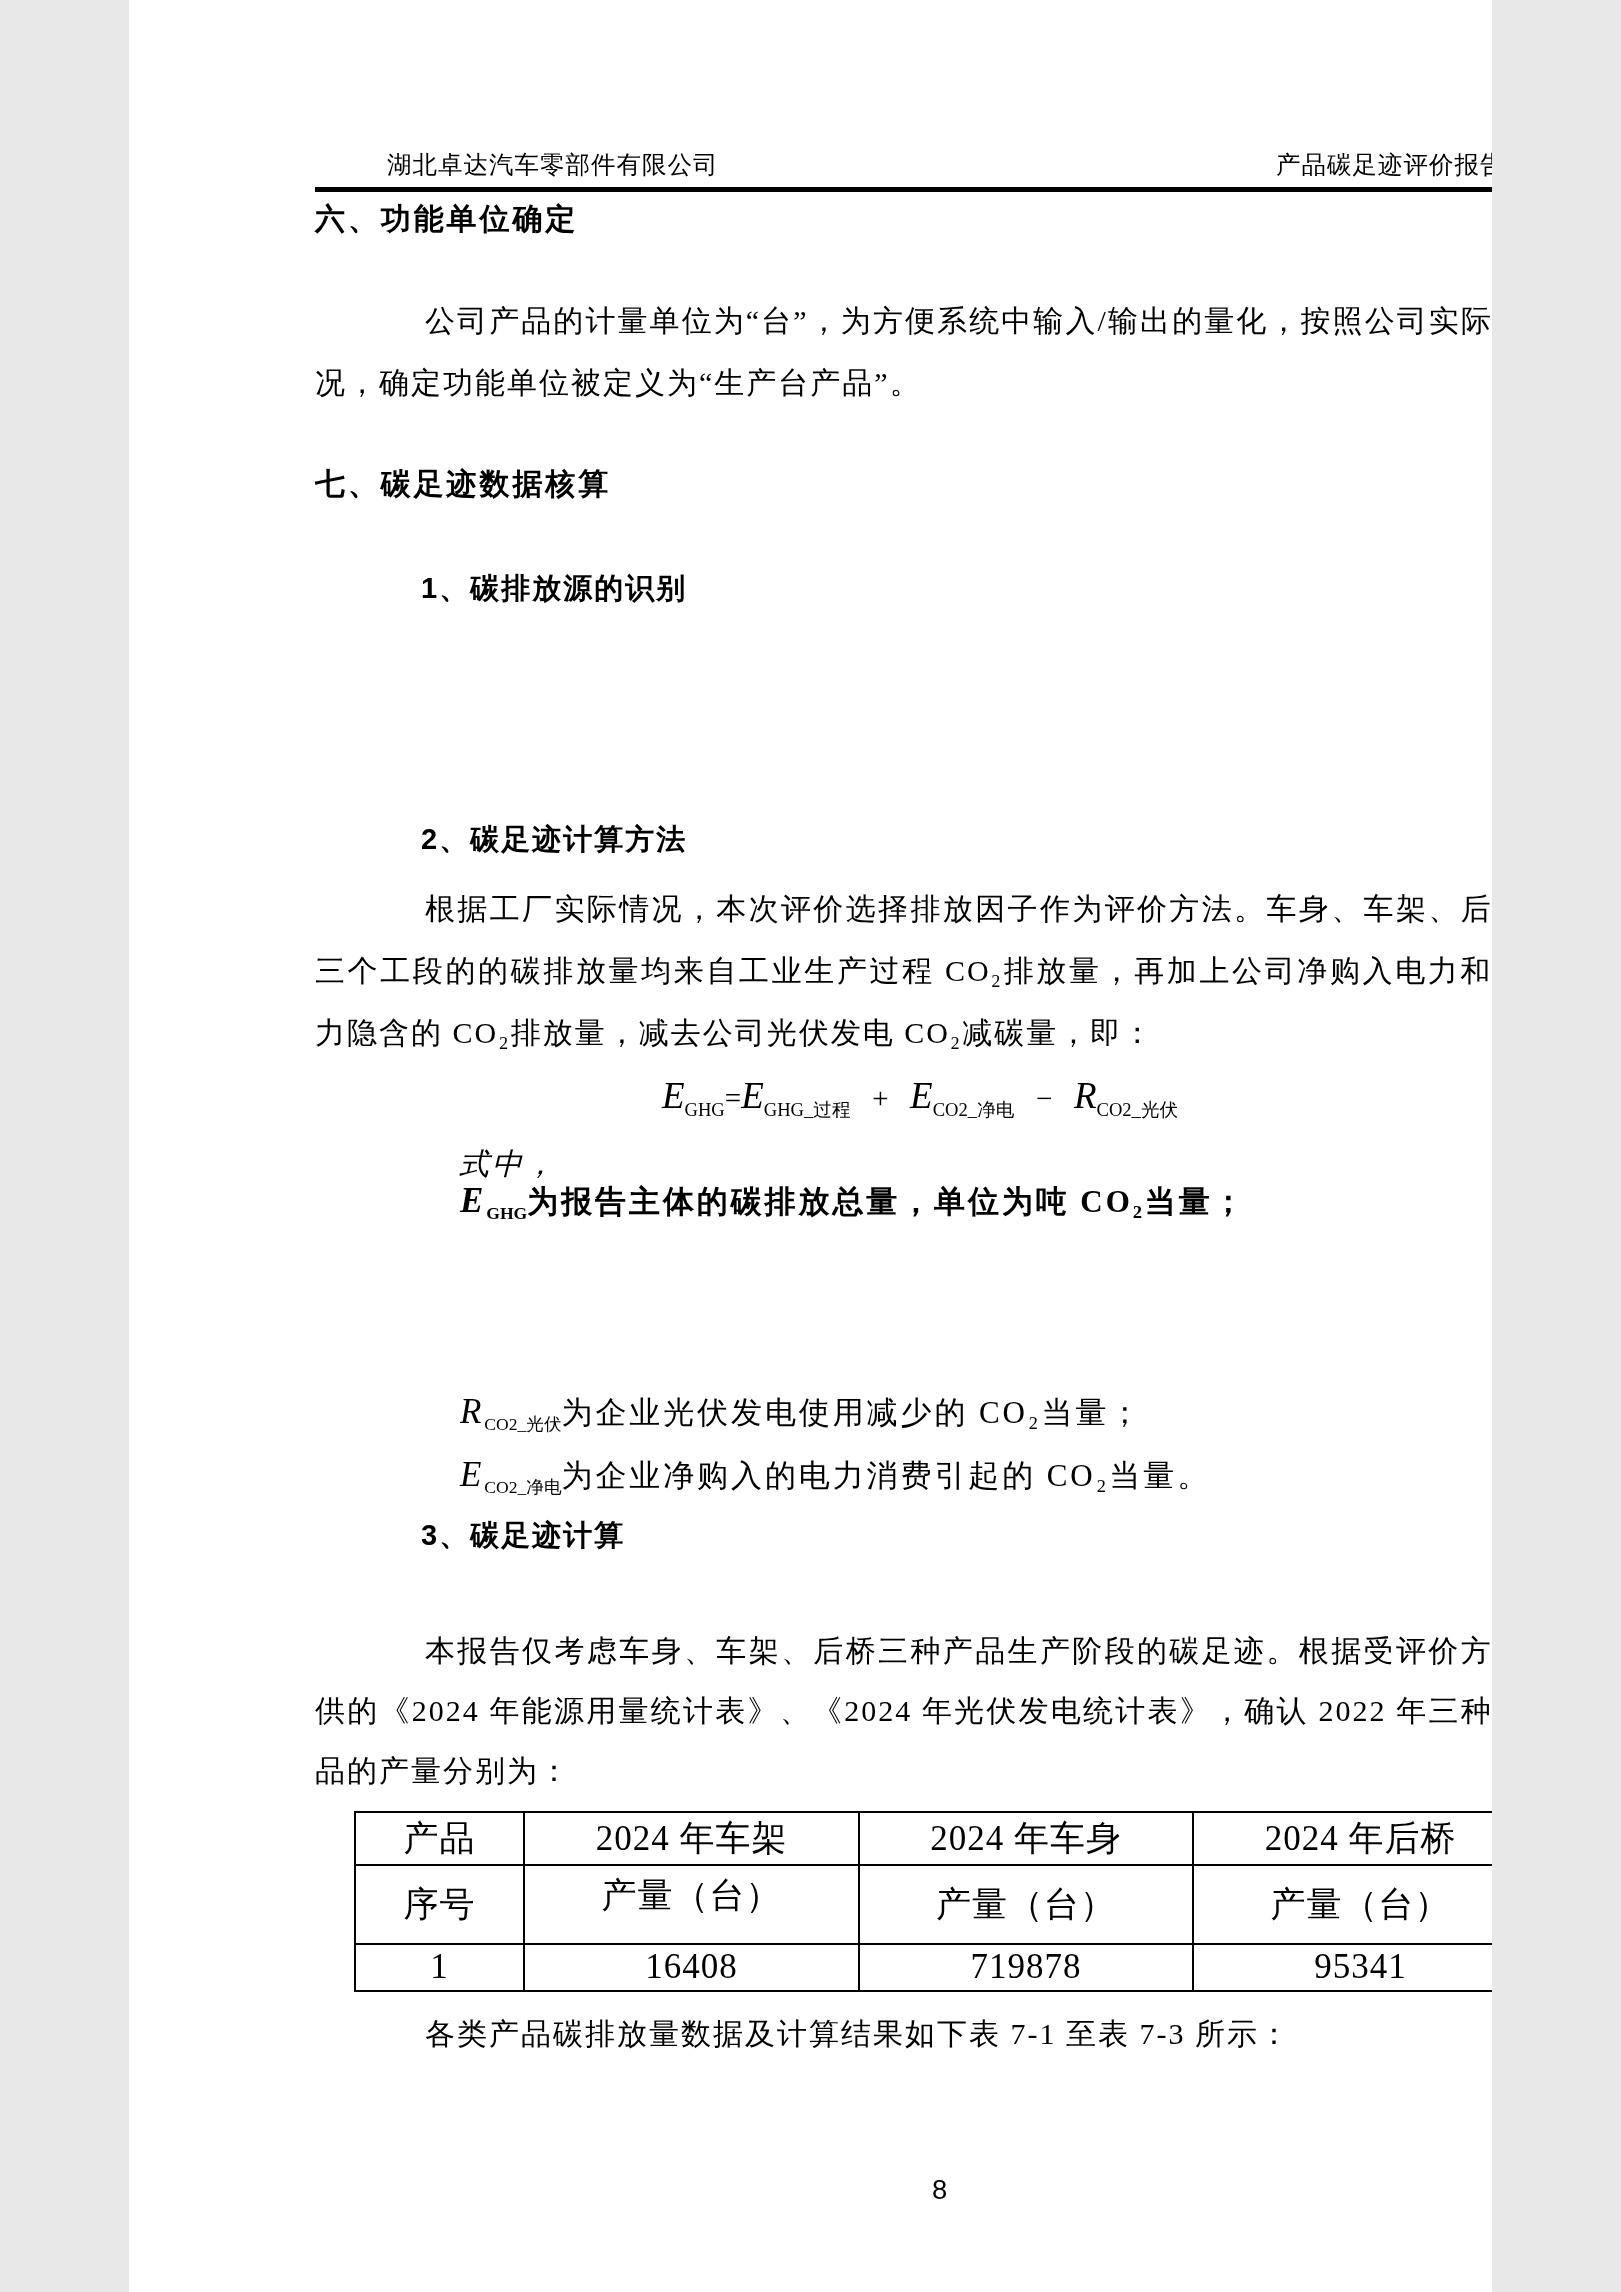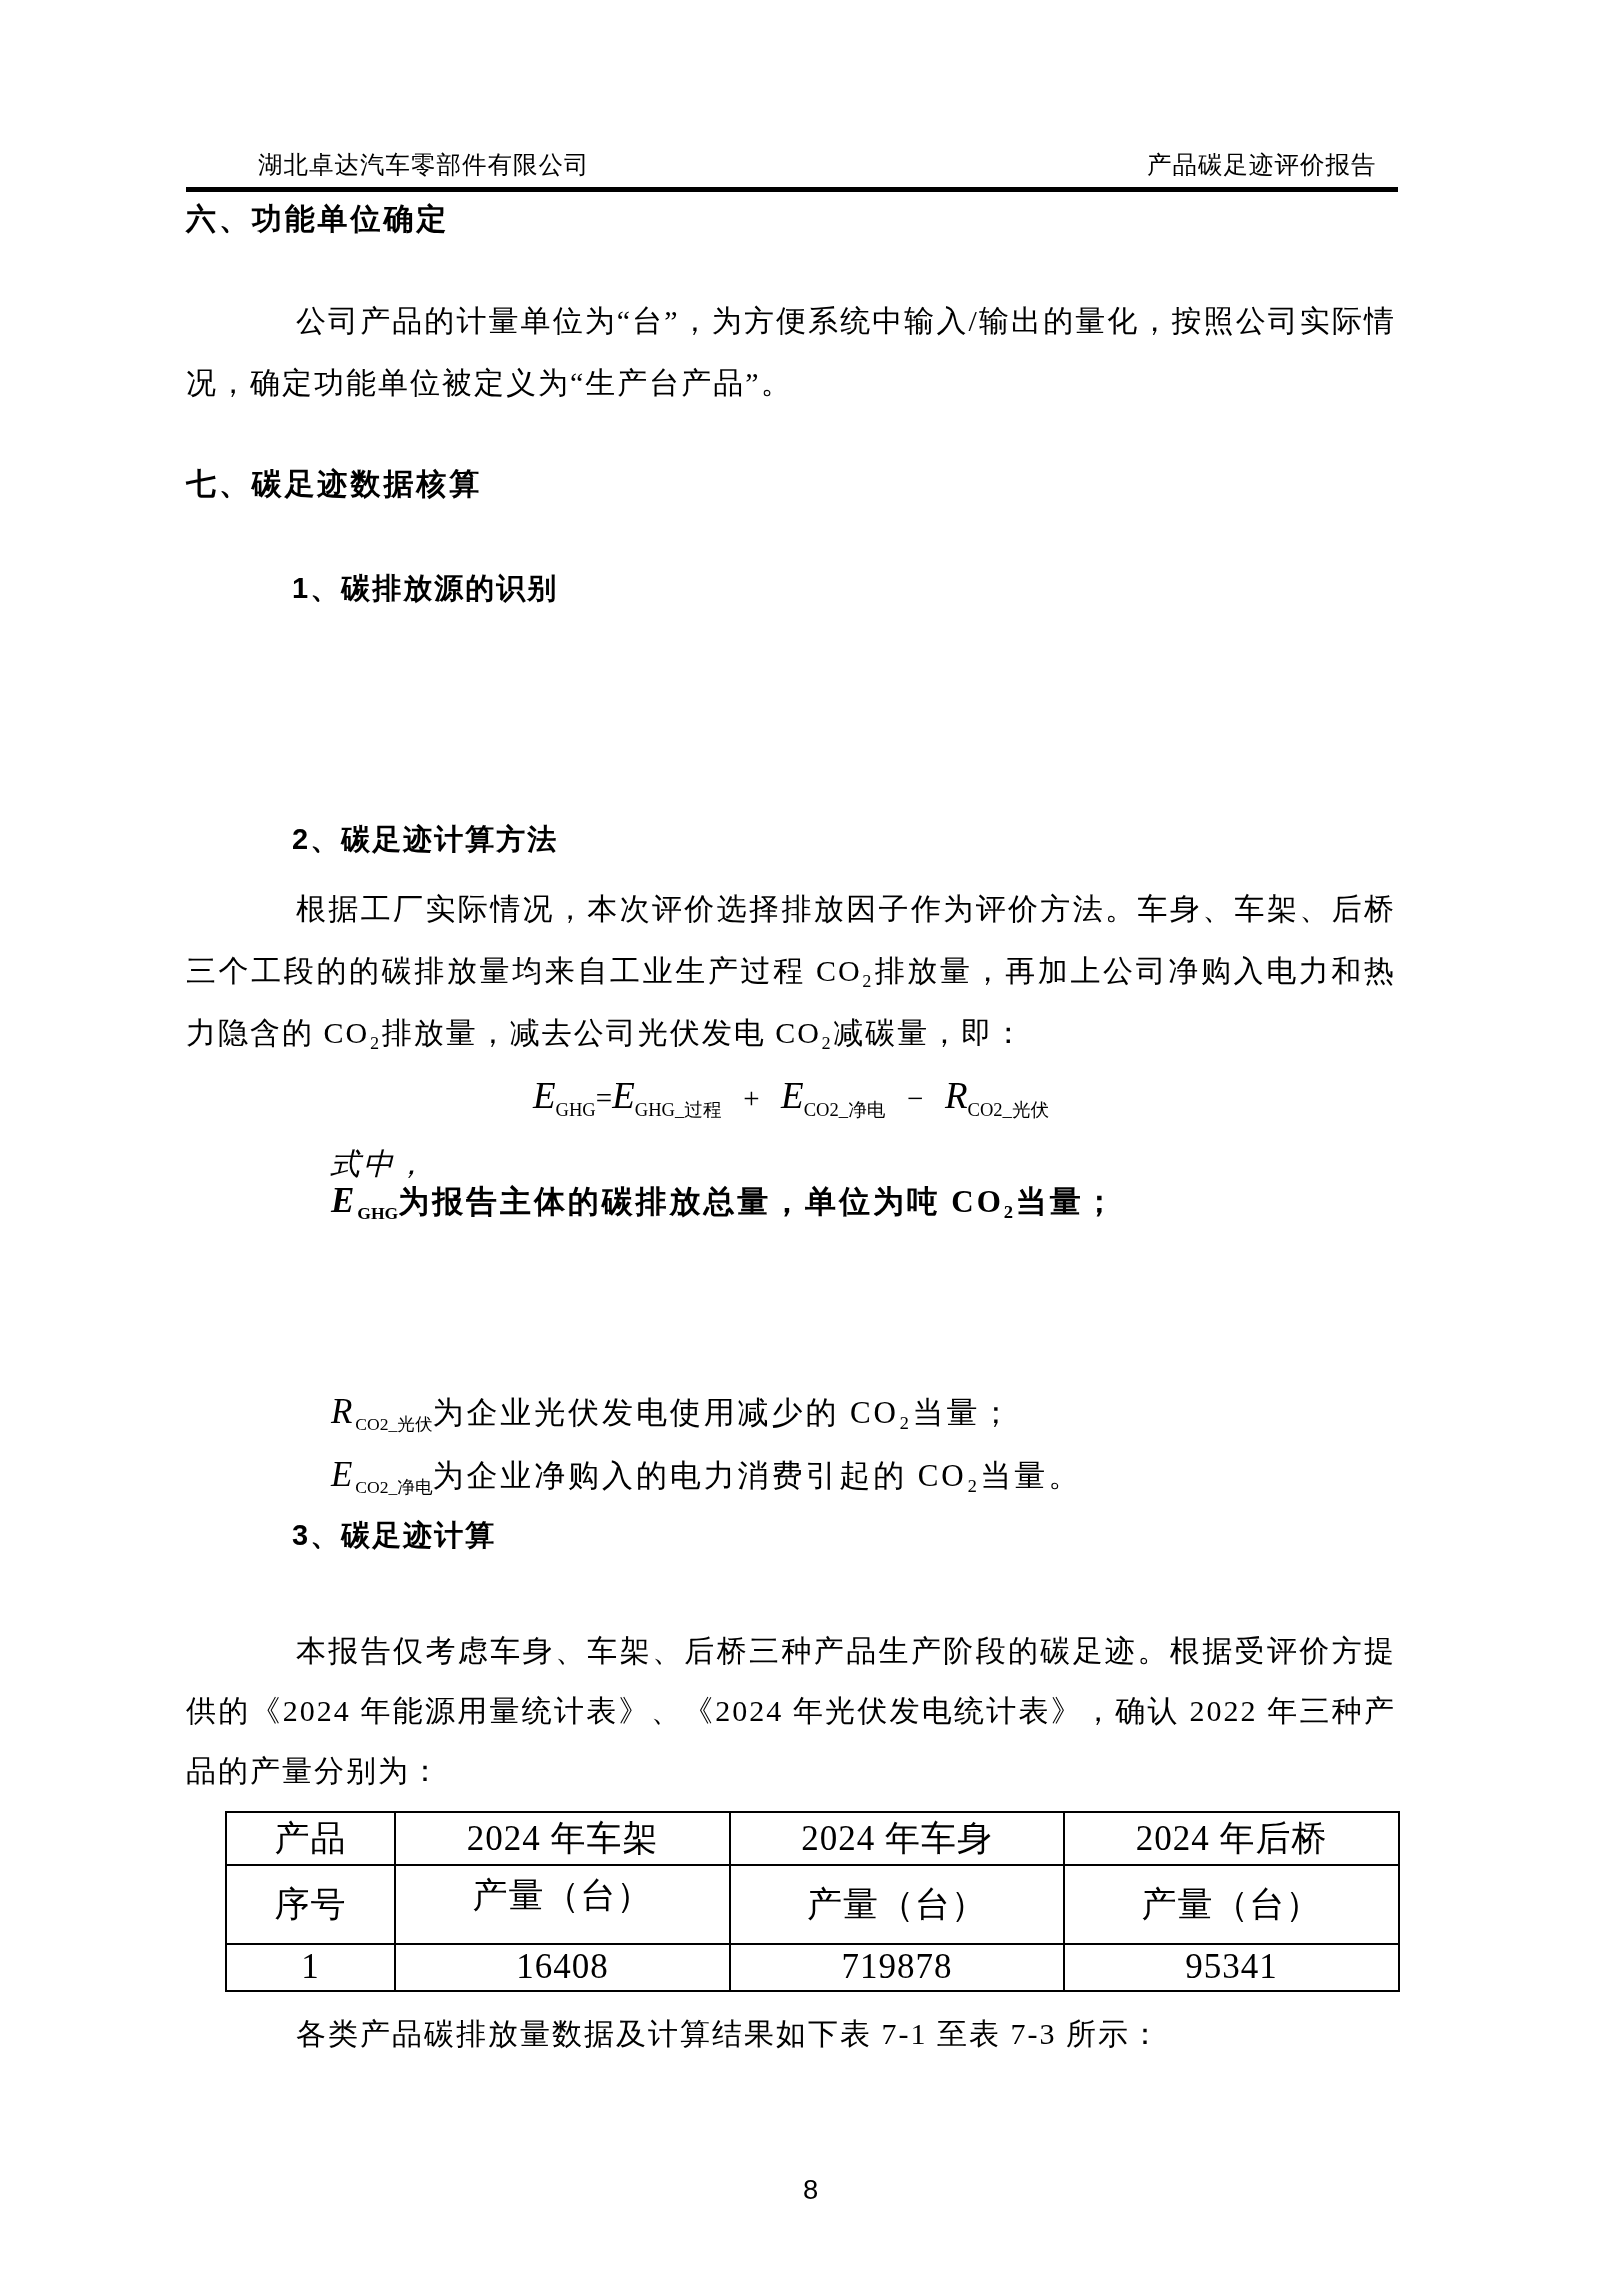--- a/index.html
+++ b/index.html
@@ -1,17 +1,17 @@
 <!DOCTYPE html>
 <html><head>
 <meta charset="utf-8">
 <style>
   html,body{margin:0;padding:0;background:#e8e8e8;}
   .page{
-    position:relative;width:1621px;height:2293px;background:#ffffff;color:#000;
+    position:relative;width:1363px;height:2293px;background:#ffffff;color:#000;
     font-family:"Liberation Serif","DejaVu Serif",serif;overflow:hidden;margin:0 auto;
   }
   
   .hdr{position:absolute;top:150px;left:186px;width:1212px;display:flex;
        justify-content:space-between;font-size:24.5px;line-height:29px;
        padding:0;box-sizing:border-box;}
   .hdr .hl{padding-left:72px;letter-spacing:1px;}
   .hdr .hr{padding-right:21.6px;letter-spacing:1px;}
   .hdr-rule{position:absolute;top:187px;left:186px;width:1212px;height:4.9px;background:#000;}
   

